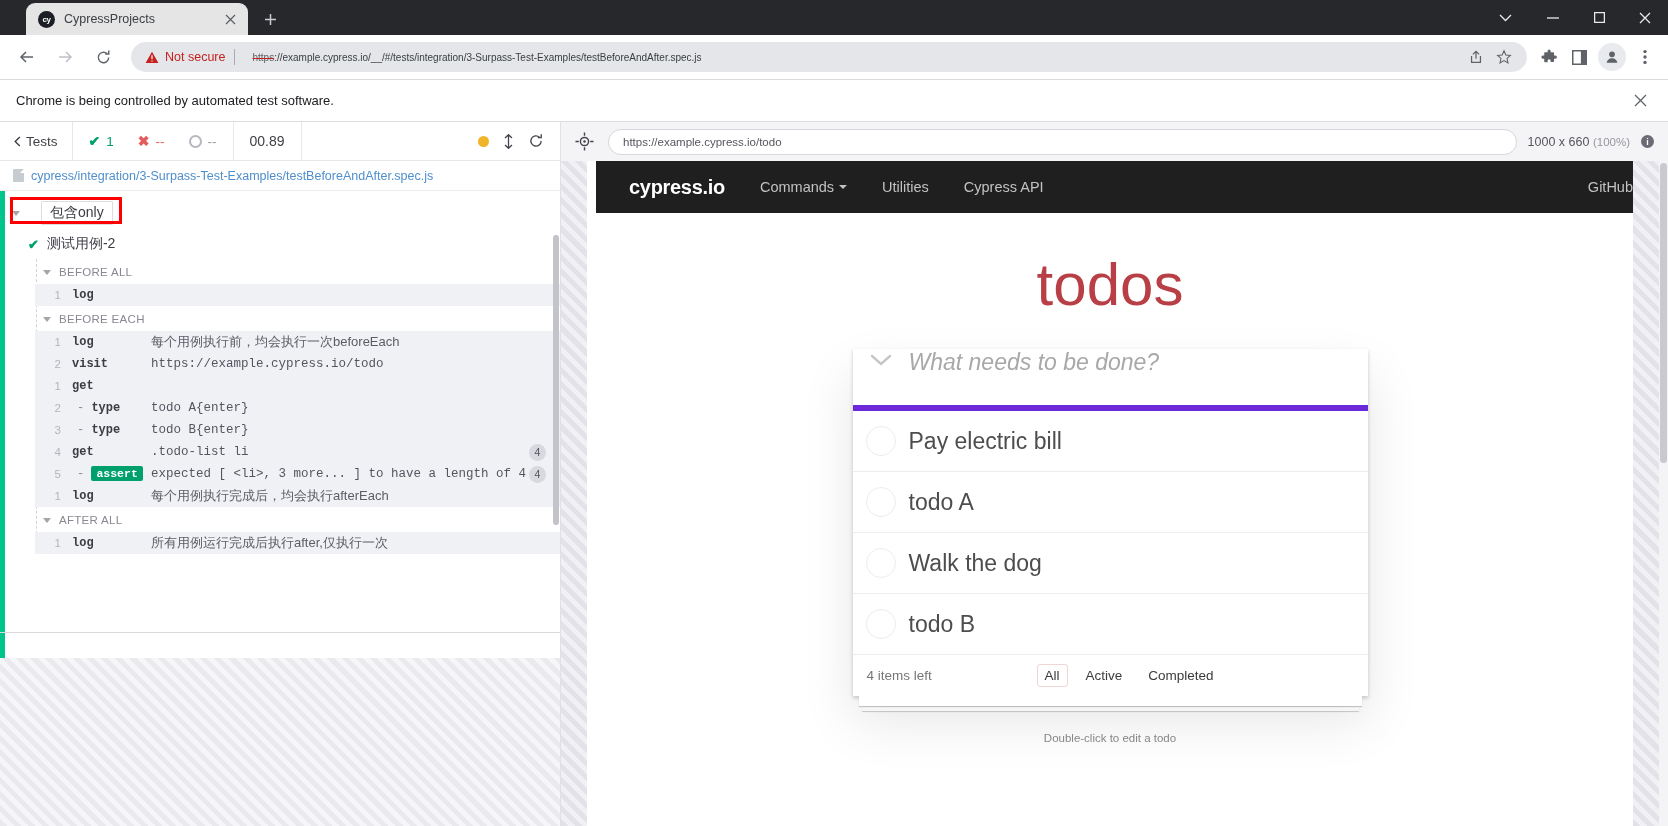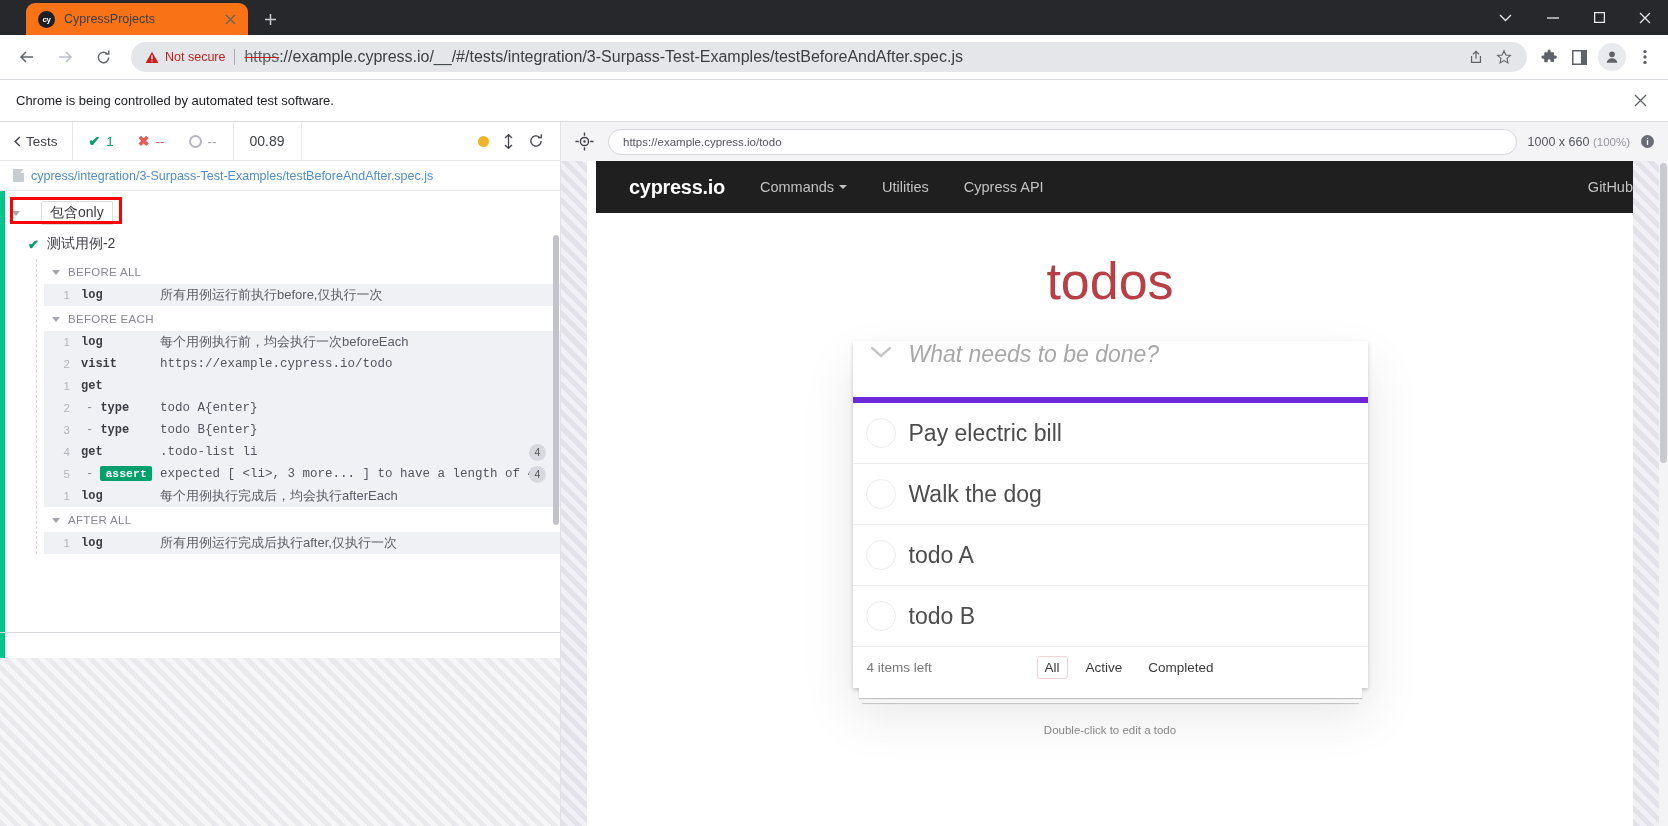--- a/index.html
+++ b/index.html
@@ -11,21 +11,21 @@
   }
 
   
   .browser { width: 1668px; height: 826px; position: relative; display: flex; flex-direction: column; }
 
   .titlebar {
     height: 35px; background: #26282c; display: flex; align-items: flex-end;
     position: relative; flex: 0 0 35px;
   }
   .tab {
-    margin-left: 26px; width: 222px; height: 32px; background: #f97316;
+    margin-left: 26px; width: 222px; height: 32px; background: #e5e5e5;
     border-radius: 9px 9px 0 0; display: flex; align-items: center; padding: 0 8px 0 12px;
     position: relative;
   }
   .tab-favicon {
     width: 17px; height: 17px; border-radius: 50%; background: #1b1e24; color: #fff;
     font-size: 8px; display: flex; align-items: center; justify-content: center;
     font-weight: bold; flex: 0 0 17px; letter-spacing: -0.5px;
   }
   .tab-title {
     margin-left: 9px; font-size: 12.5px; color: #3c4043; flex: 1;
@@ -49,21 +49,21 @@
     color: #5f6368; border-radius: 50%;
   }
   .nav-btn.disabled { color: #bdc1c6; }
   .omnibox {
     flex: 1; height: 30px; background: #e4e6e9; border-radius: 15px; margin: 0 7px 0 9px;
     display: flex; align-items: center; padding: 0 10px 0 14px; position: relative;
   }
   .warn-icon { color: #c5221f; font-size: 13px; display: flex; align-items: center; }
   .not-secure { color: #c5221f; font-size: 12.5px; margin-left: 6px; }
   .omni-sep { width: 1px; height: 16px; background: #a9acb0; margin: 0 9px; }
-  .url-text { font-size: 16px; color: #3c4043; white-space: nowrap; overflow: hidden; }
+  .url-text { font-size: 10px; color: #3c4043; white-space: nowrap; overflow: hidden; margin-left: 8px; }
   .url-scheme { color: #5f6368; text-decoration: line-through; text-decoration-color: #c5221f; }
   .omni-right { margin-left: auto; display: flex; align-items: center; gap: 2px; }
   .omni-icon { width: 26px; height: 26px; display: flex; align-items: center; justify-content: center; color: #5f6368; }
   .tb-icon { width: 30px; height: 32px; display: flex; align-items: center; justify-content: center; color: #5f6368; }
   .avatar-btn {
     width: 28px; height: 28px; border-radius: 50%; background: #e8eaed; margin: 0 4px;
     display: flex; align-items: center; justify-content: center; color: #5f6368;
   }
 
   .infobar {
@@ -119,21 +119,21 @@
   .hl-box {
     position: absolute; left: 10px; top: 0px; width: 112px; height: 27px;
     border: 3px solid #ff0000; pointer-events: none;
   }
   .caret { width: 0; height: 0; border-left: 5px solid #a5a5ae; border-top: 4px solid transparent; border-bottom: 4px solid transparent; }
   .caret.down { border-left: 4px solid transparent; border-right: 4px solid transparent; border-top: 5px solid #a5a5ae; border-bottom: 0; }
 
   .test-row { display: flex; align-items: center; gap: 8px; padding: 6px 0 6px 28px; font-size: 14px; color: #3c3c44; }
   .check-green { color: #00a06d; font-size: 13px; font-weight: bold; }
 
-  .hooks { padding-left: 44px; position: relative; }
+  .hooks { padding-left: 35px; position: relative; }
   .hooks::before { content:""; position:absolute; left: 36px; top: 0; bottom: 0; width: 0; border-left: 1px dashed #d2d2d8; }
   .hook-label {
     display: flex; align-items: center; gap: 8px; font-size: 11.5px; color: #888892;
     letter-spacing: 0.3px; padding: 7px 0 6px 8px;
   }
   .cmd-list { display: flex; flex-direction: column; }
   .cmd {
     display: flex; align-items: center; font-size: 12.5px; height: 22px;
     font-family: "Liberation Mono", monospace; position: relative;
   }
@@ -180,21 +180,21 @@
 
   .cy-nav {
     height: 52px; background: #1f1f1f; display: flex; align-items: center; padding: 0 0 0 33px; gap: 5px; margin-left: 9px;
   }
   .cy-brand { color: #fff; font-size: 20px; font-weight: bold; letter-spacing: -0.3px; }
   .cy-link { color: #c2c2c2; font-size: 14.5px; margin-left: 30px; display: flex; align-items: center; gap: 5px; }
   .cy-caret { width: 0; height: 0; border-left: 4px solid transparent; border-right: 4px solid transparent; border-top: 4px solid #c2c2c2; }
   .cy-right { margin-left: auto; }
 
   .todo-app { padding-top: 42px; display: flex; flex-direction: column; align-items: center; }
-  .todo-title { font-size: 52px; color: #b83f45; font-weight: 100; line-height: 1; }
+  .todo-title { font-size: 60px; color: #b83f45; font-weight: 100; line-height: 1; }
   .todo-card {
     margin-top: 34px; width: 515px; background: #fff;
     box-shadow: 0 2px 4px 0 rgba(0,0,0,0.2), 0 25px 50px 0 rgba(0,0,0,0.1);
     position: relative;
   }
   .new-todo-row { display: flex; align-items: flex-start; height: 62px; border-bottom: 6px solid #6d28d9; }
   .toggle-all { width: 56px; text-align: center; color: #c6c6c6; font-size: 20px; }
   .new-todo-ph { font-size: 23px; color: #a8a8a8; font-style: italic; font-weight: 300; }
   .todo-item { display: flex; align-items: center; height: 61px; border-bottom: 1px solid #ededed; }
   .todo-check {
@@ -407,21 +407,20 @@
         <div class="hooks">
 
           <div class="hook-label">
             <span class="caret down"></span>
             <span>BEFORE ALL</span>
           </div>
           <div class="cmd-list">
             <div class="cmd shade">
               <span class="cmd-num">1</span>
               <span class="cmd-name">log</span>
-              <span class="cmd-msg cn">所有用例运行前执行before,仅执行一次</span>
             </div>
           </div>
 
           <div class="hook-label">
             <span class="caret down"></span>
             <span>BEFORE EACH</span>
           </div>
           <div class="cmd-list">
             <div class="cmd shade">
               <span class="cmd-num">1</span>
@@ -543,25 +542,25 @@
                 </span>
                 <span class="new-todo-ph">What needs to be done?</span>
               </div>
 
               <div class="todo-item">
                 <span class="todo-check"></span>
                 <span class="todo-label">Pay electric bill</span>
               </div>
               <div class="todo-item">
                 <span class="todo-check"></span>
-                <span class="todo-label">Walk the dog</span>
+                <span class="todo-label">todo A</span>
               </div>
               <div class="todo-item">
                 <span class="todo-check"></span>
-                <span class="todo-label">todo A</span>
+                <span class="todo-label">Walk the dog</span>
               </div>
               <div class="todo-item">
                 <span class="todo-check"></span>
                 <span class="todo-label">todo B</span>
               </div>
 
               <div class="todo-footer">
                 <span class="items-left">4 items left</span>
                 <span class="filters">
                   <span class="filter selected">All</span>

